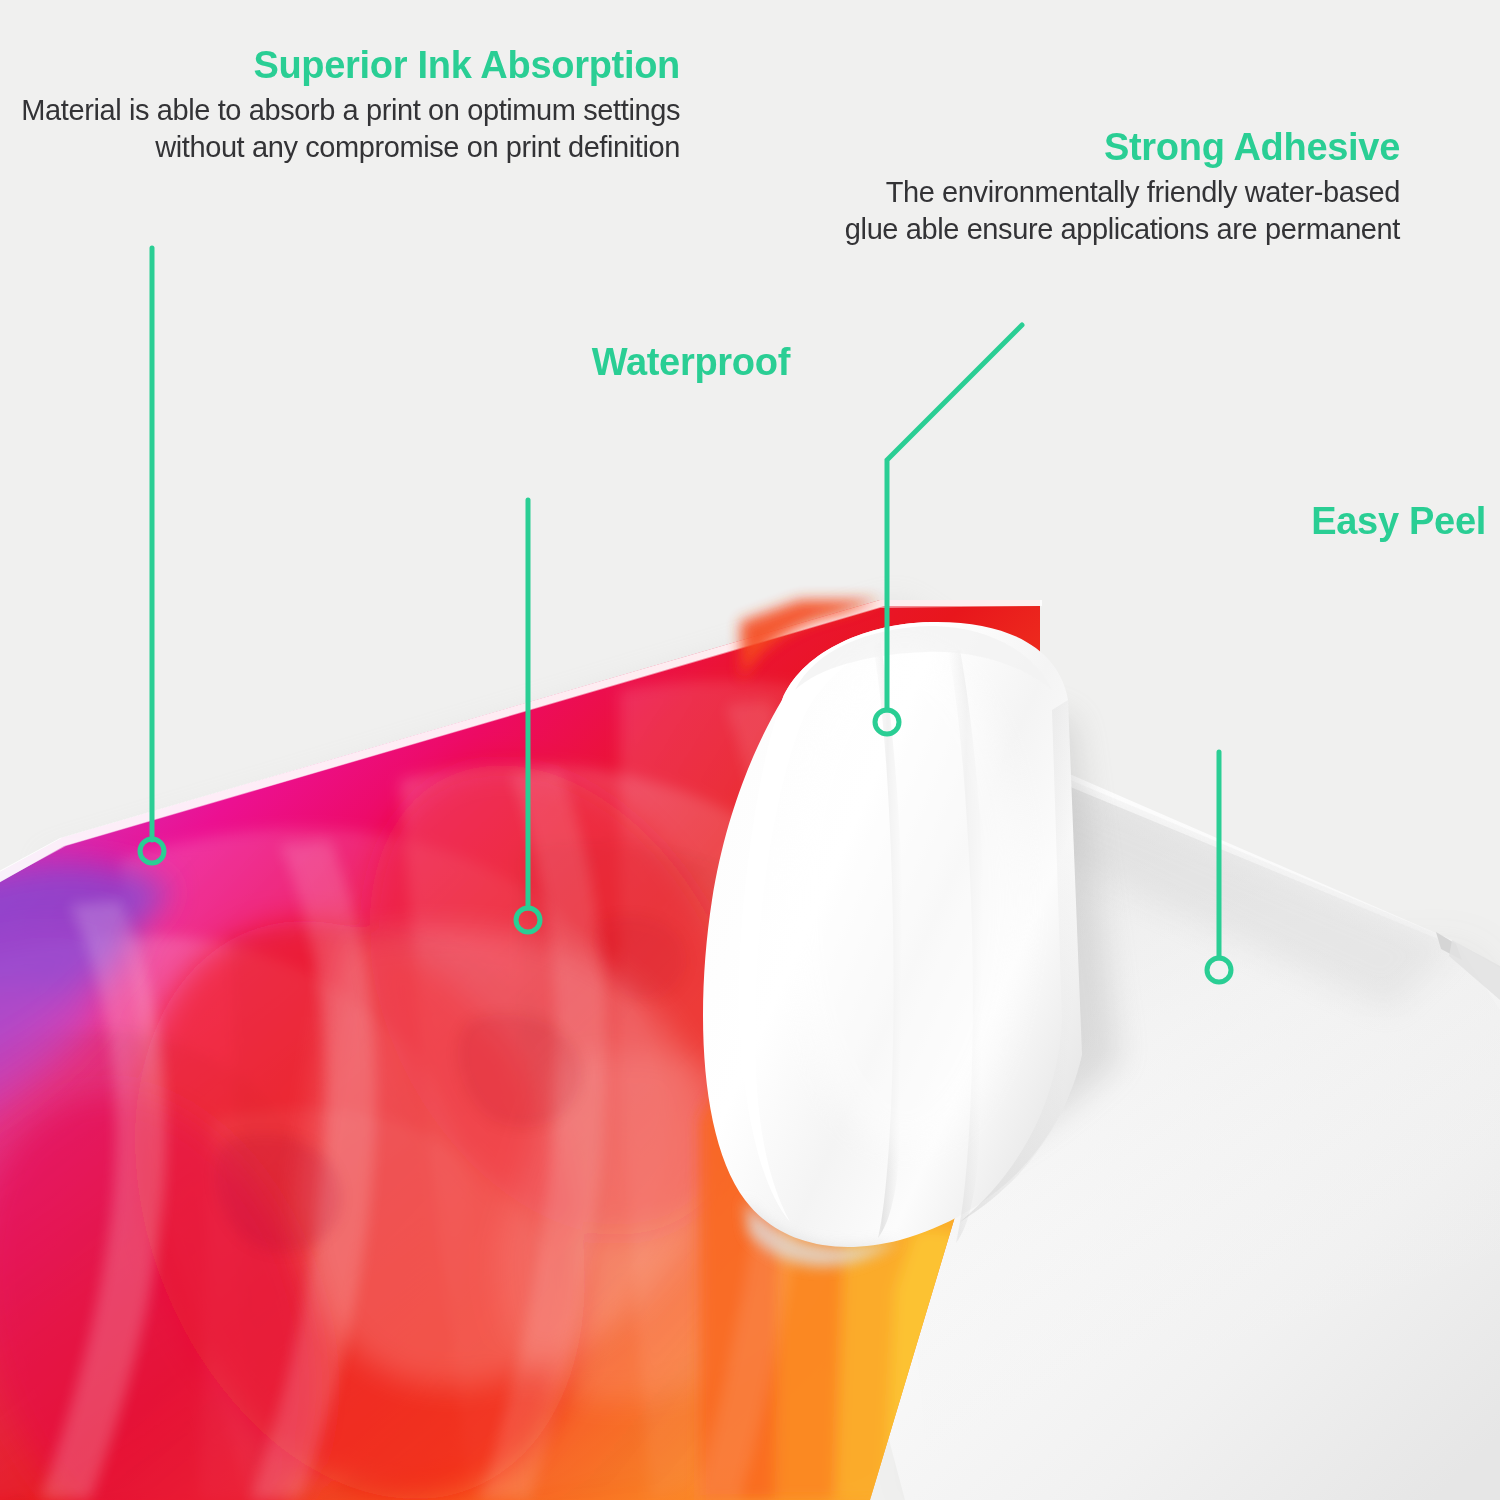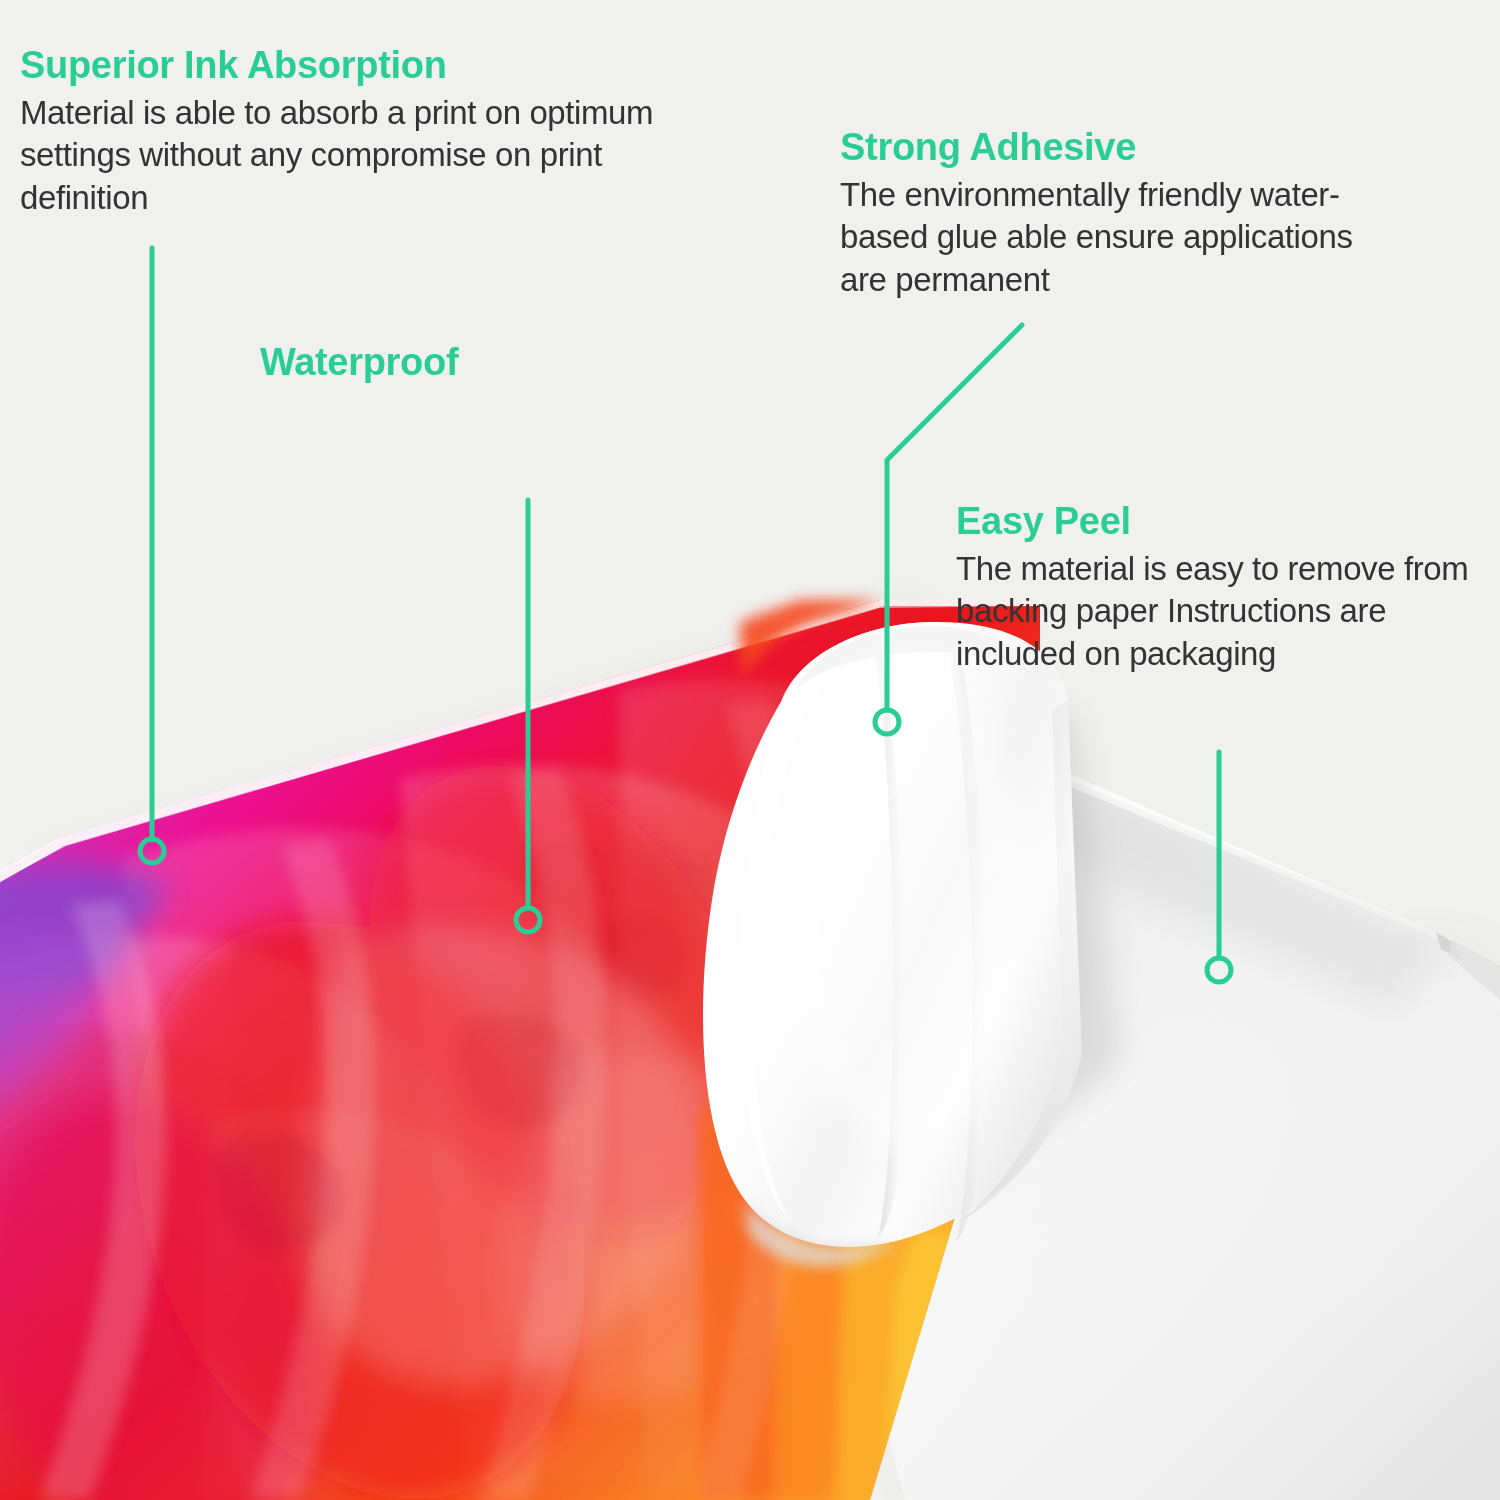--- a/index.html
+++ b/index.html
@@ -9,31 +9,31 @@
     font-family:"Liberation Sans", sans-serif;
     position:relative;
     overflow:hidden;
   }
   #stage { position:absolute; inset:0; width:1500px; height:1500px; }
 
   
   .art-layer { position:absolute; inset:0; }
 
   
-  .callout { position:absolute; text-align:left; }
+  .callout { position:absolute; text-align:right; }
   .callout h2 {
     font-size:38px;
     font-weight:bold;
     color:#2ACE94;
     letter-spacing:-0.3px;
     line-height:1.12;
     margin-bottom:5px;
   }
   .callout p {
-    font-size:33px;
+    font-size:29px;
     font-weight:normal;
     color:#333336;
     line-height:1.30;
     letter-spacing:-0.4px;
   }
   #callout-ink        { left:20px;   top:44px;  width:660px; }
   #callout-adhesive   { left:820px;  top:126px; width:560px;margin-left:20px; }
   #callout-waterproof { left:260px;  top:341px; width:530px; }
   #callout-peel       { left:956px;  top:500px; width:530px; }
 
@@ -287,16 +287,15 @@
     <h2>Strong Adhesive</h2>
     <p>The environmentally friendly water-based glue able ensure applications are permanent</p>
   </div>
 
   <div class="callout" id="callout-waterproof">
     <h2>Waterproof</h2>
   </div>
 
   <div class="callout" id="callout-peel">
     <h2>Easy Peel</h2>
-    <p>The material is easy to remove from backing paper Instructions are included on packaging</p>
   </div>
 
 </div>
 
 </body></html>

